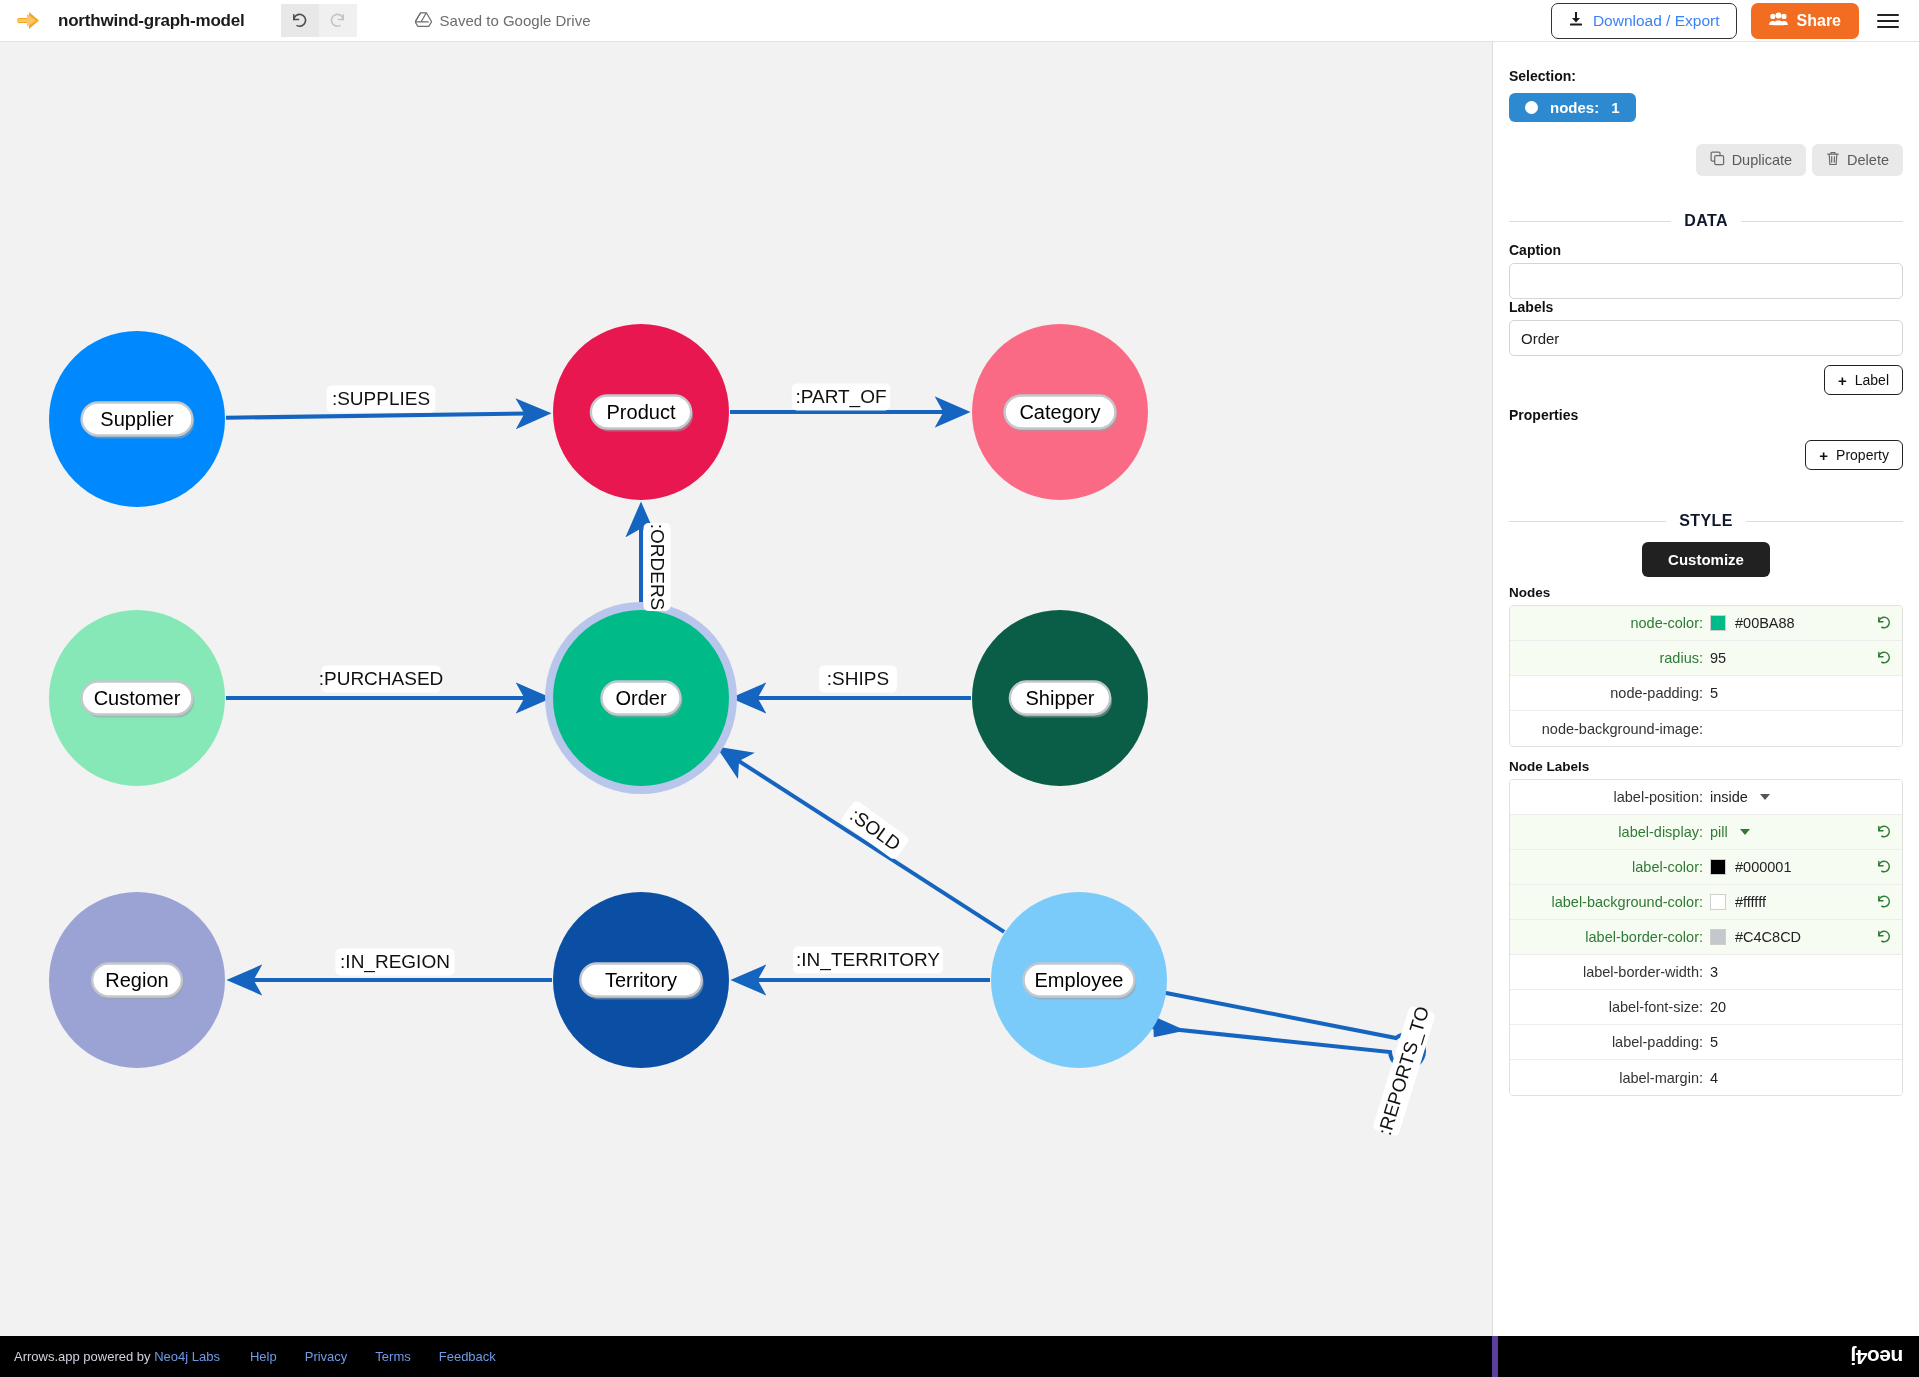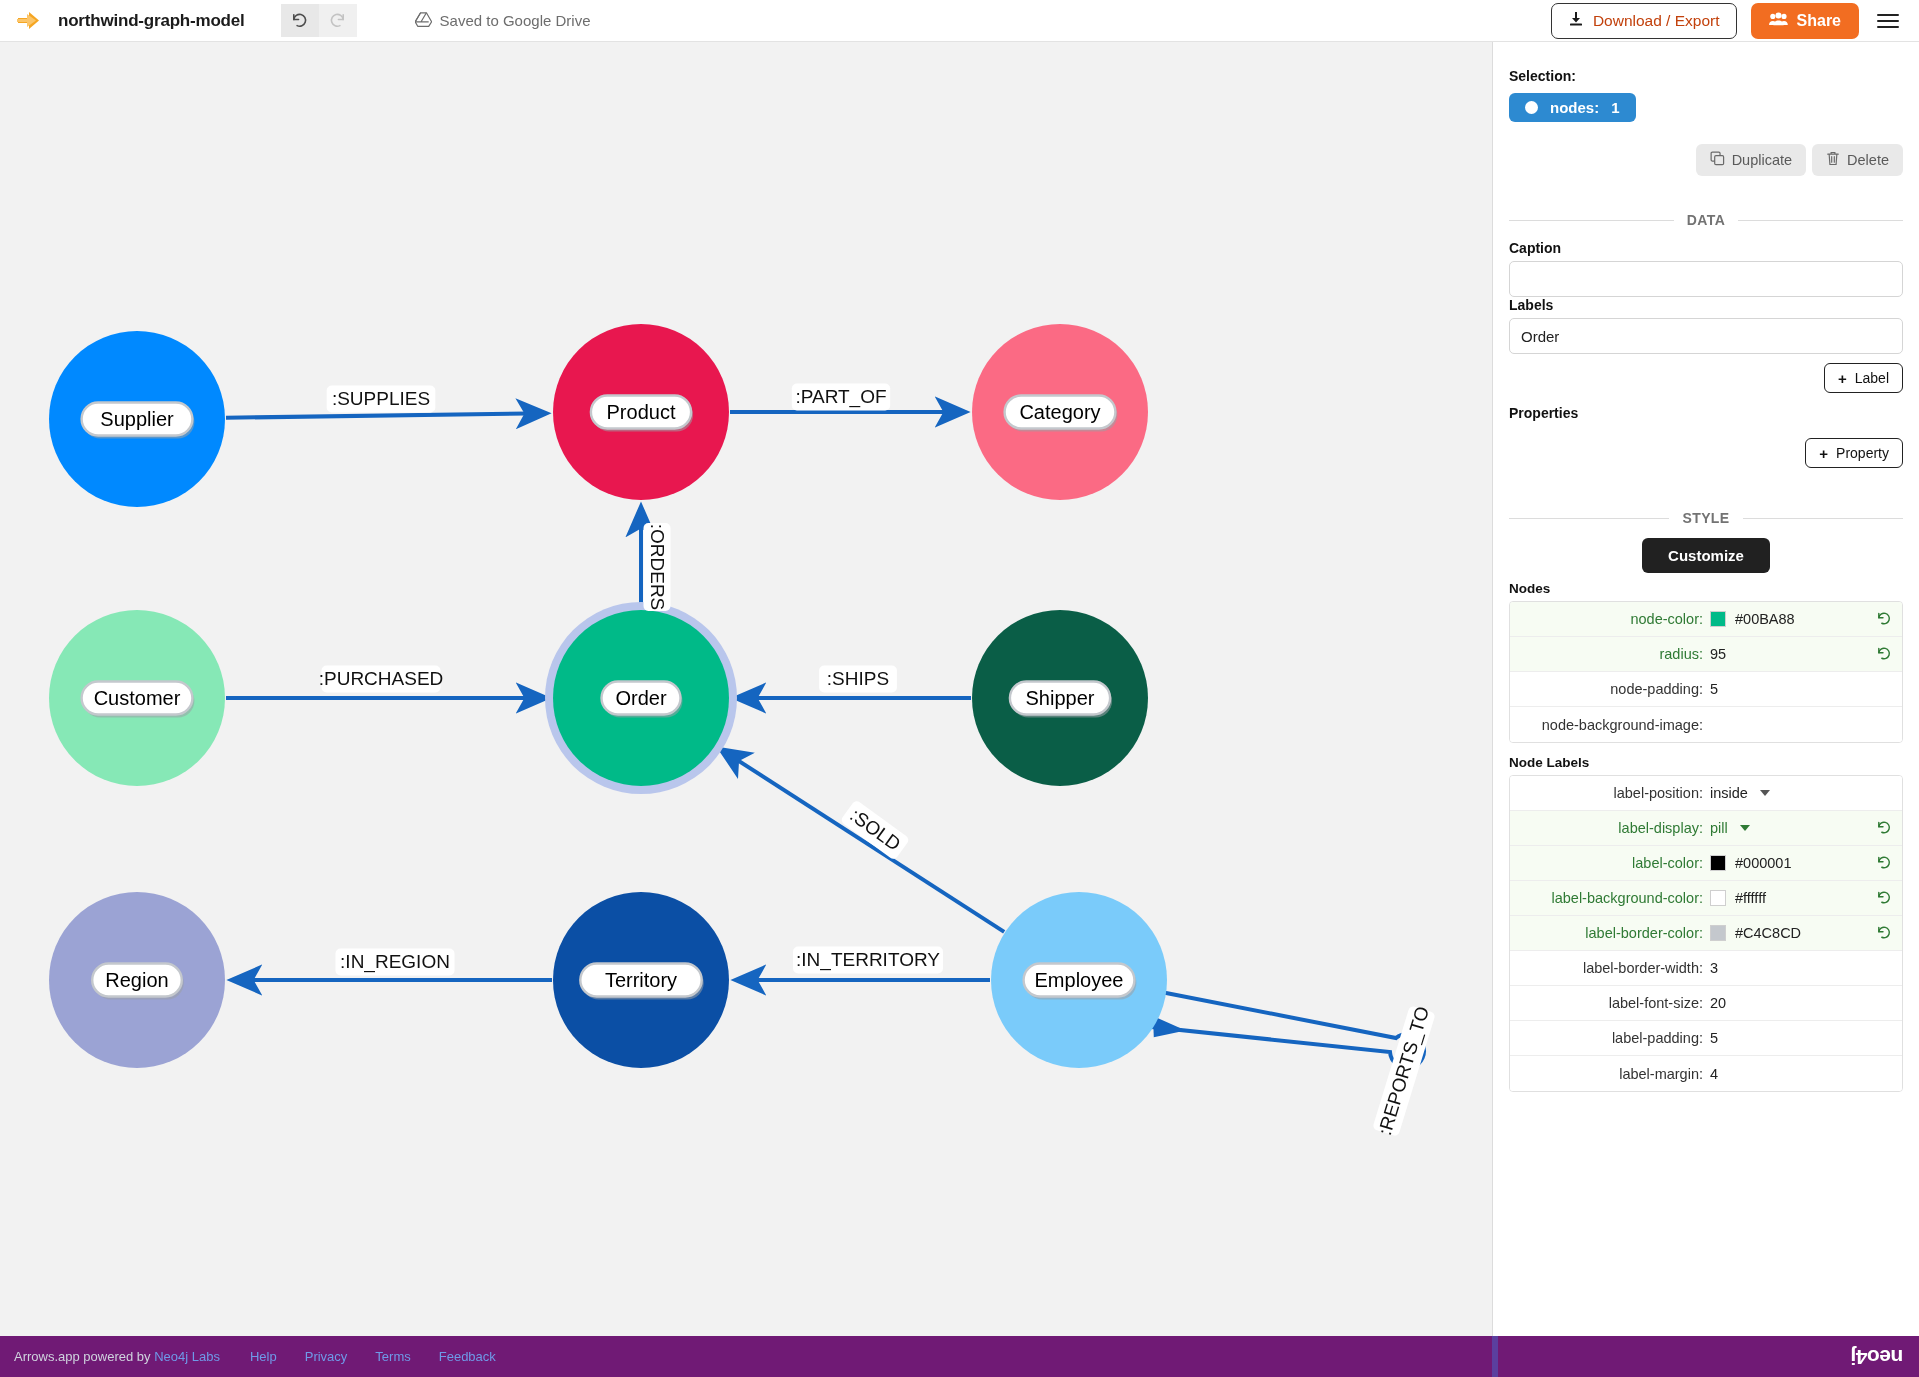--- a/index.html
+++ b/index.html
@@ -22,21 +22,21 @@
   #doc-title{ margin-left:14px; font-size:17px; font-weight:700; color:#1b1b1b; letter-spacing:-.2px;}
   .histbtns{ margin-left:36px; display:flex; }
   .histbtn{ width:38px; height:33px; display:flex; align-items:center; justify-content:center; border:none; background:#e8e8e8; }
   .histbtn.redo{ background:#f0f0f0; }
   .histbtn svg{ display:block; }
   #saved-state{ margin-left:58px; display:flex; align-items:center; gap:8px; color:#6d6d6d; font-size:15px; }
   .header-right{ margin-left:auto; display:flex; align-items:center; gap:14px; padding-right:16px; }
   #download-export{
     display:flex; align-items:center; gap:9px;
     border:1.5px solid #333; background:#fff; border-radius:7px;
-    height:36px; padding:0 16px; font-size:15.5px; color:#c2410c; cursor:pointer;
+    height:36px; padding:0 16px; font-size:15.5px; color:#3b82f6; cursor:pointer;
     font-family:"Liberation Sans", sans-serif;
   }
   #share-btn{
     display:flex; align-items:center; gap:9px;
     border:none; background:#f26d21; color:#fff; border-radius:7px;
     height:36px; padding:0 18px; font-size:16px; font-weight:700; cursor:pointer;
     font-family:"Liberation Sans", sans-serif;
   }
   #hamburger{ width:30px; height:30px; display:flex; align-items:center; justify-content:center; cursor:pointer; }
 
@@ -65,21 +65,21 @@
   .action-row{ display:flex; justify-content:flex-end; gap:6px; margin-top:22px; }
   .act-btn{
     display:flex; align-items:center; gap:7px;
     background:#e9e9e9; border:none; border-radius:6px;
     height:32px; padding:0 14px; font-size:14.5px; color:#5a5a5a; cursor:pointer;
     font-family:"Liberation Sans", sans-serif;
   }
 
   .sec-divider{ display:flex; align-items:center; margin:36px 0 12px 0; }
   .sec-divider .ln{ flex:1; height:1px; background:#dcdcdc; }
-  .sec-divider .tx{ padding:0 13px; font-size:14px; font-weight:700; color:#737373; letter-spacing:.4px; }
+  .sec-divider .tx{ padding:0 13px; font-size:16px; font-weight:700; color:#0f172a; letter-spacing:.4px; }
 
   .field-label{ font-size:14px; font-weight:700; color:#111; margin:0 0 5px 0; }
   .text-input{
     width:100%; height:34px; border:1px solid #d5d5d5; border-radius:5px;
     padding:0 11px; font-size:15px; color:#222; background:#fff;
     font-family:"Liberation Sans", sans-serif;
   }
   .input-tall{ height:36px; }
   .add-row{ display:flex; justify-content:flex-end; margin-top:9px; }
   .add-btn{
@@ -112,21 +112,21 @@
   .style-row.modified .sr-key{ color:#2f7a34; }
   .sr-val{ flex:1; display:flex; align-items:center; gap:9px; font-size:14.5px; color:#222; }
   .style-row.modified .sr-val.green{ color:#2f7a34; }
   .swatch{ width:16px; height:16px; display:inline-block; border:1px solid #cfcfcf; }
   .caret{ display:inline-block; width:0; height:0; border-left:5px solid transparent; border-right:5px solid transparent; border-top:6px solid #555; margin-left:3px; }
   .reset-ico{ position:absolute; right:10px; top:50%; transform:translateY(-50%); cursor:pointer; }
 
   
   #footer{
     position:absolute; left:0; top:1336px; width:1919px; height:41px;
-    background:#701a75; display:flex; align-items:center; z-index:30;
+    background:#000000; display:flex; align-items:center; z-index:30;
   }
   #footer .credit{ margin-left:14px; font-size:13px; color:#cfd3de; }
   #footer .credit a{ color:#6f9ae8; text-decoration:none; }
   #footer .flinks{ margin-left:30px; display:flex; gap:28px; }
   #footer .flinks a{ color:#6f9ae8; font-size:13px; text-decoration:none; }
   #neo4j-logo{ margin-left:auto; margin-right:16px; transform:rotate(180deg); color:#fff; font-size:21px; font-weight:700; letter-spacing:-.5px;}
   .vbar{ position:absolute; left:1492px; top:1336px; width:6px; height:41px; background:#5b3f9e; z-index:31; }
 </style>
 </head>
 <body>

